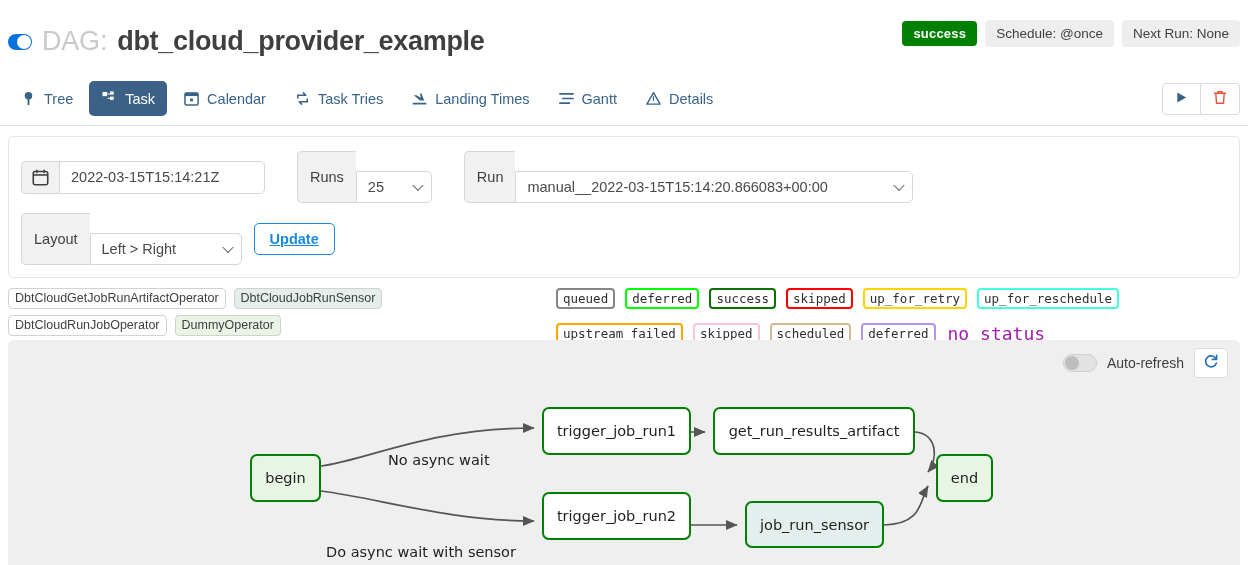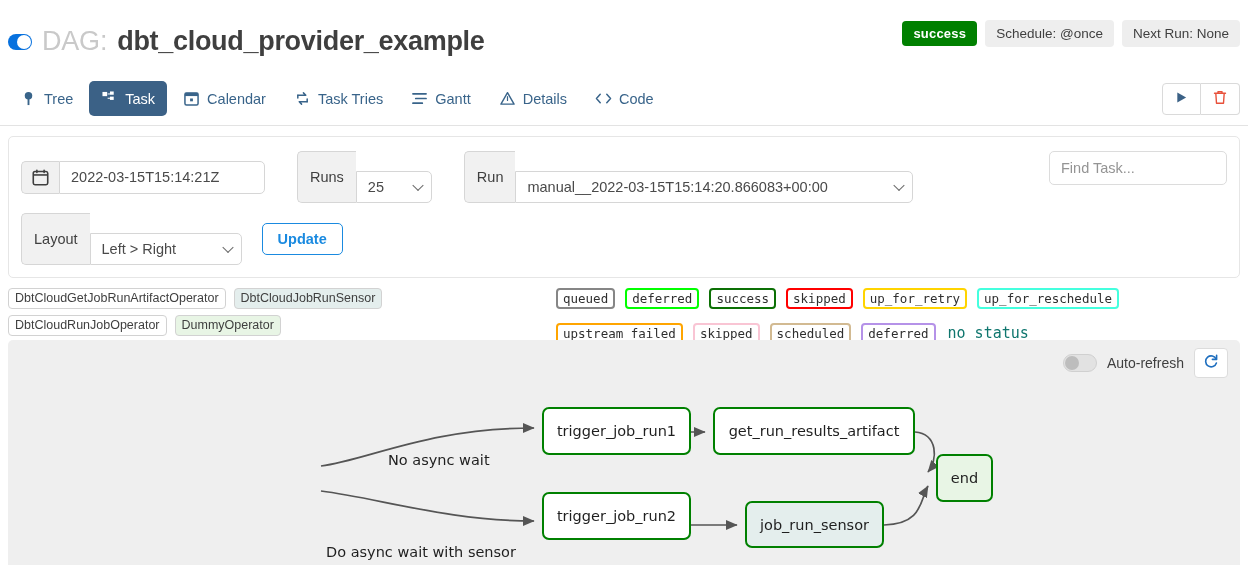--- a/index.html
+++ b/index.html
@@ -194,23 +194,24 @@
   .gap { width: 8px; flex: none; }
 
   .btn-update {
     border: 1px solid #1a8ae0;
     color: #1a8ae0;
     background: #ffffff;
     font-size: 14.5px;
     font-weight: 700;
     padding: 7px 15px;
     border-radius: 5px;
-    margin-left: 8px;
+    margin-left: 0;
     cursor: pointer;
     font-family: "Liberation Sans", sans-serif;
+    text-decoration: underline;
   }
   .find-task {
     position: absolute;
     right: 0;
     top: 0;
     width: 178px;
     border: 1px solid #dcdcdc;
     border-radius: 5px;
     background: #ffffff;
     font-size: 14.5px;
@@ -261,22 +262,22 @@
     background: #ffffff;
     font-size: 12.5px;
     color: #2f2f2f;
     padding: 1px 5px;
     line-height: 15px;
     white-space: nowrap;
     font-family: "DejaVu Sans Mono", monospace;
     cursor: pointer;
   }
   .st-plain {
-    font-size: 15px;
-    color: #0f766e;
+    font-size: 18px;
+    color: #a21caf;
     font-family: "DejaVu Sans Mono", monospace;
     line-height: 19px;
     padding: 1px 2px;
   }
 
   
   .graph-panel {
     margin: 8px 8px 0 8px;
     height: 249px;
     background: #efefef;
@@ -402,41 +403,42 @@
         <svg width="15" height="15" viewBox="0 0 16 16">
             <path d="M3 4.5h8.5M11.5 4.5 9 2M13 11.5H4.5M4.5 11.5 7 14" fill="none" stroke="currentColor" stroke-width="1.6" stroke-linecap="round" stroke-linejoin="round"></path>
             <path d="M3 4.5v3M13 11.5v-3" stroke="currentColor" stroke-width="1.6" stroke-linecap="round"></path>
           </svg>
       </span>
       <span>Task Tries</span>
     </div>
     <div class="tab">
       <span class="ic">
         <svg width="15" height="15" viewBox="0 0 16 16">
+            <path d="M1.5 13.5h13" stroke="currentColor" stroke-width="1.8" stroke-linecap="round"></path>
+            <path d="M2 4.5 8.5 10h4.5L10 2.5l-1.6.4 1 4.2-4.6-2.6z" fill="currentColor"></path>
+          </svg>
+      </span>
+      <span>Landing Times</span>
+    </div>
+    <div class="tab">
+      <span class="ic">
+        <svg width="15" height="15" viewBox="0 0 16 16">
             <path d="M1 3h14M4 8h11M1 13h10" stroke="currentColor" stroke-width="1.8" stroke-linecap="round"></path>
           </svg>
       </span>
       <span>Gantt</span>
     </div>
     <div class="tab">
       <span class="ic">
         <svg width="15" height="15" viewBox="0 0 16 16">
             <path d="M8 1.8 15 14H1z" fill="none" stroke="currentColor" stroke-width="1.5" stroke-linejoin="round"></path>
             <path d="M8 6v4" stroke="currentColor" stroke-width="1.3" stroke-linecap="round"></path>
           </svg>
       </span>
       <span>Details</span>
-    </div>
-    <div class="tab">
-      <span class="ic">
-        <svg width="17" height="15" viewBox="0 0 18 16">
-            <path d="M5.5 3.5 1.5 8l4 4.5M12.5 3.5 16.5 8l-4 4.5" fill="none" stroke="currentColor" stroke-width="1.6" stroke-linecap="round" stroke-linejoin="round"></path>
-          </svg>
-      </span>
-      <span>Code</span>
     </div>
   </div>
   <div class="tab-actions">
     <div class="act-btn left">
       <span>
         <svg width="13" height="13" viewBox="0 0 14 14">
             <path d="M2.5 1.5 12 7l-9.5 5.5z" fill="#3b6186"></path>
           </svg>
       </span>
     </div>
@@ -473,21 +475,20 @@
     </div>
     <div class="gap"></div>
     <div class="ig">
       <span class="addon l">Run</span>
       <div class="selwrap">
         <select class="sel" style="width:398px">
           <option>manual__2022-03-15T15:14:20.866083+00:00</option>
         </select>
       </div>
     </div>
-    <input class="find-task" placeholder="Find Task..." style="">
   </div>
 
   <div class="ctrl-row">
     <div class="ig">
       <span class="addon l">Layout</span>
       <div class="selwrap">
         <select class="sel" style="width:152px">
           <option>Left &gt; Right</option>
         </select>
       </div>
@@ -545,20 +546,23 @@
 
     <path d="M683,92 L697,92" fill="none" stroke="#555555" stroke-width="1.7" marker-end="url(#arrow)"></path>
 
     <path d="M907,92 C930,94 930,120 920,132" fill="none" stroke="#555555" stroke-width="1.7" marker-end="url(#arrow)"></path>
 
     <path d="M683,185 L729,185" fill="none" stroke="#555555" stroke-width="1.7" marker-end="url(#arrow)"></path>
 
     <path d="M876,185 C915,184 912,160 920,146" fill="none" stroke="#555555" stroke-width="1.7" marker-end="url(#arrow)"></path>
   </svg>
 
+  <div class="node dummy" style="left:242px;top:114px;width:71px;height:48px">
+    <span>begin</span>
+  </div>
   <div class="node" style="left:534px;top:67px;width:149px;height:48px">
     <span>trigger_job_run1</span>
   </div>
   <div class="node" style="left:705px;top:67px;width:202px;height:48px">
     <span>get_run_results_artifact</span>
   </div>
   <div class="node" style="left:534px;top:152px;width:149px;height:48px">
     <span>trigger_job_run2</span>
   </div>
   <div class="node sensor" style="left:737px;top:161px;width:139px;height:47px">

